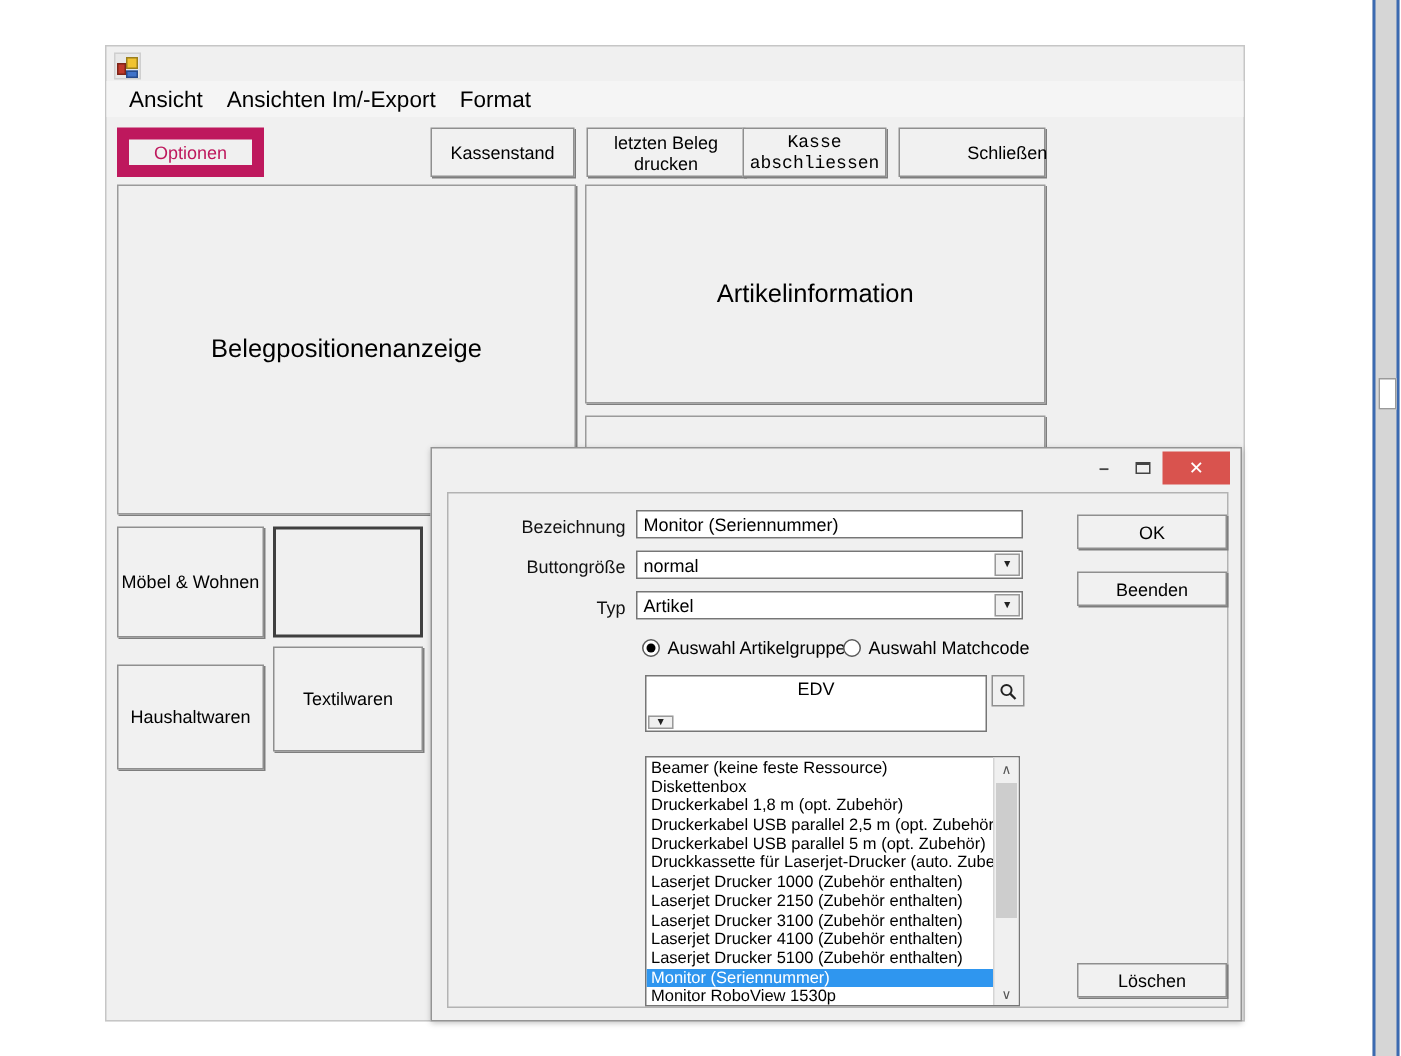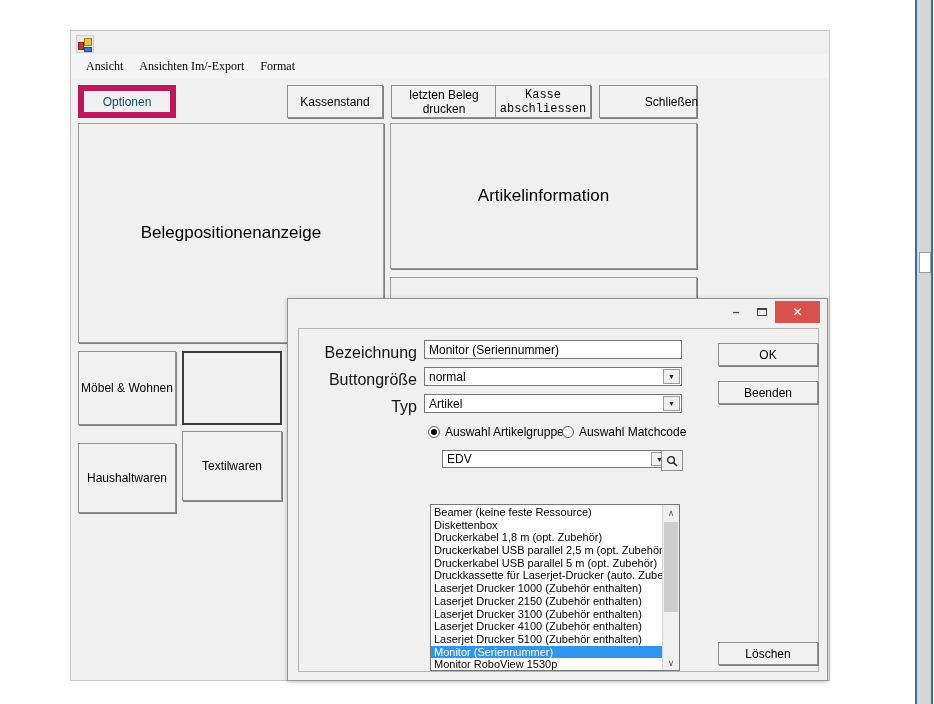--- a/index.html
+++ b/index.html
@@ -27,33 +27,33 @@
     background:#f0f0f0; border:1px solid #c6c6c6;
   }
   .app-icon { left:5px; top:4px; width:18px; height:18px; background:#e8e8e8; border:1px solid #cfcfcf; }
   .app-icon .sq { position:absolute; }
   .app-icon .sq-yellow { left:7px; top:2px; width:8px; height:8px; background:#f0c330; border:1px solid #9b7f1c; }
   .app-icon .sq-red    { left:1px; top:6px; width:6px; height:8px; background:#c0392b; border:1px solid #7d2418; }
   .app-icon .sq-blue   { left:7px; top:11px; width:8px; height:5px; background:#3f72c9; border:1px solid #274a8a; }
 
   .menu-bar {
     left:0; top:23px; width:758px; height:24px; background:#f5f5f5;
-    display:flex; align-items:center; padding-left:7px; font-size:12px;font-family:Liberation Serif, serif;
+    display:flex; align-items:center; padding-left:7px; font-size:15px;
   }
   .menu-item { padding:4px 8px; cursor:default; }
 
   
   .btn3d {
     background:#f1f1f1; border:1px solid #8f8f8f;
     box-shadow:1px 1px 0 0 #7e7e7e;
     display:flex; align-items:center; justify-content:center; text-align:center;
     font-size:12px; line-height:14px; cursor:default; font-family:inherit;
   }
   .btn-disabled {
-    border:6px solid #be185d; box-shadow:none; color:#0c4a6e; background:#f0f0f0;
+    border:8px solid #be185d; box-shadow:none; color:#be185d; background:#f0f0f0;
   }
   .panel3d {
     background:#f0f0f0; border:1px solid #9a9a9a; box-shadow:1px 1px 0 0 #7e7e7e;
     display:flex; align-items:center; justify-content:center; font-size:17px;
   }
   .empty-slot { background:#f0f0f0; border:2px solid #3f3f3f; }
 
   
   .tb-btn { position:absolute; top:54px; height:33px; }
 
@@ -72,21 +72,21 @@
   .cap-btn { width:26px; display:flex; align-items:center; justify-content:center; color:#444; font-size:12px; cursor:default; }
   .cap-min  { font-weight:bold; }
   .cap-max-glyph { width:10px; height:8px; border:1px solid #444; border-top:2px solid #444; }
   .cap-close { width:45px; background:#d9534e; color:#fff; font-size:12px; }
 
   .dlg-frame {
     position:absolute; left:10px; top:29px; width:521px; height:344px;
     border:1px solid #b3b3b3; background:#f0f0f0;
   }
 
-  .fld-label { position:absolute; width:110px; text-align:right; font-size:16px; color:#111; }
+  .fld-label { position:absolute; width:110px; text-align:right; font-size:12px; color:#111; }
   .textbox {
     position:absolute; background:#fff; border:1px solid #767676;
     font-size:12px; padding:1px 4px; display:flex; align-items:center; white-space:nowrap; overflow:hidden;
   }
   .combo {
     position:absolute; background:#fff; border:1px solid #767676;
     font-size:12px; display:flex; align-items:center;
   }
   .combo .combo-text { flex:1; padding:1px 4px; white-space:nowrap; overflow:hidden; }
   .combo .combo-arrow {
@@ -203,21 +203,21 @@
       <span class="radio-circle">
           <span class="dot"></span>
         </span>
       <span>Auswahl Artikelgruppe</span>
     </div>
     <div class="radio-row" style="left:263px; top:96px;">
       <span class="radio-circle"></span>
       <span>Auswahl Matchcode</span>
     </div>
 
-    <div class="combo" style="left:143px; top:121px; width:228px; height:18px;">
+    <div class="combo" style="left:131px; top:121px; width:228px; height:38px;flex-direction:column;">
       <span class="combo-text">EDV</span>
       <span class="combo-arrow">▼</span>
     </div>
     <button class="search-btn" style="left:362px; top:121px;">
       <svg class="mag-icon" viewBox="0 0 12 12">
         <circle cx="5" cy="5" r="3.4" fill="none" stroke="#222" stroke-width="1.3"></circle>
         <line x1="7.6" y1="7.6" x2="11" y2="11" stroke="#222" stroke-width="1.5"></line>
       </svg>
     </button>
 

